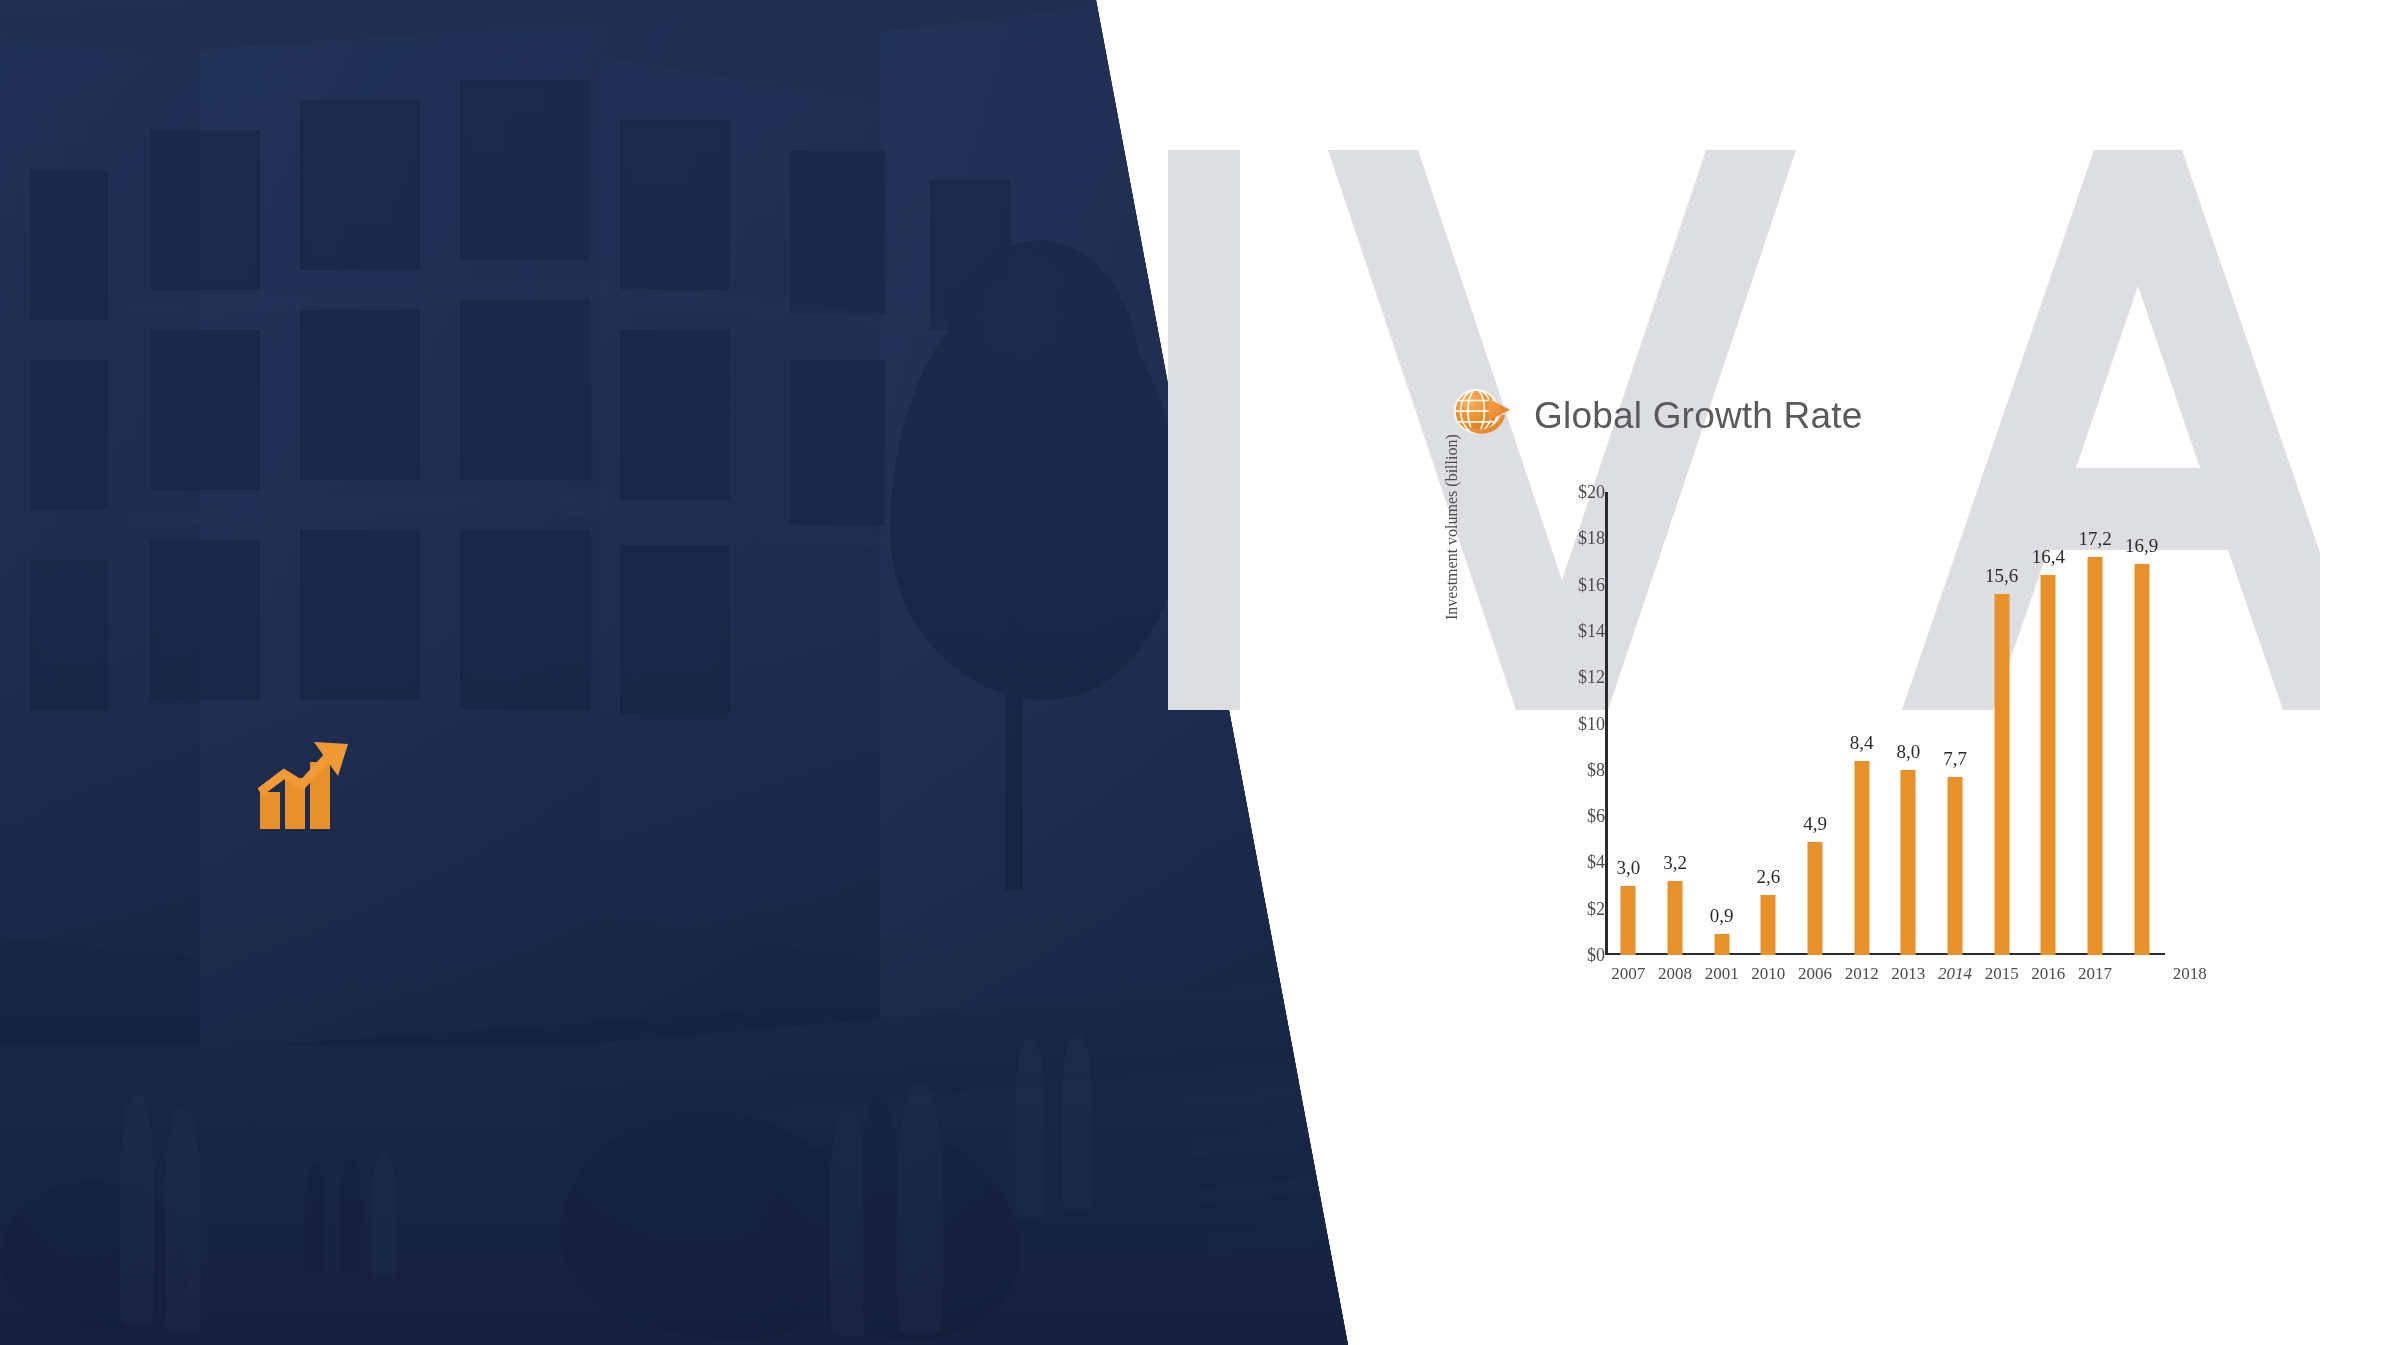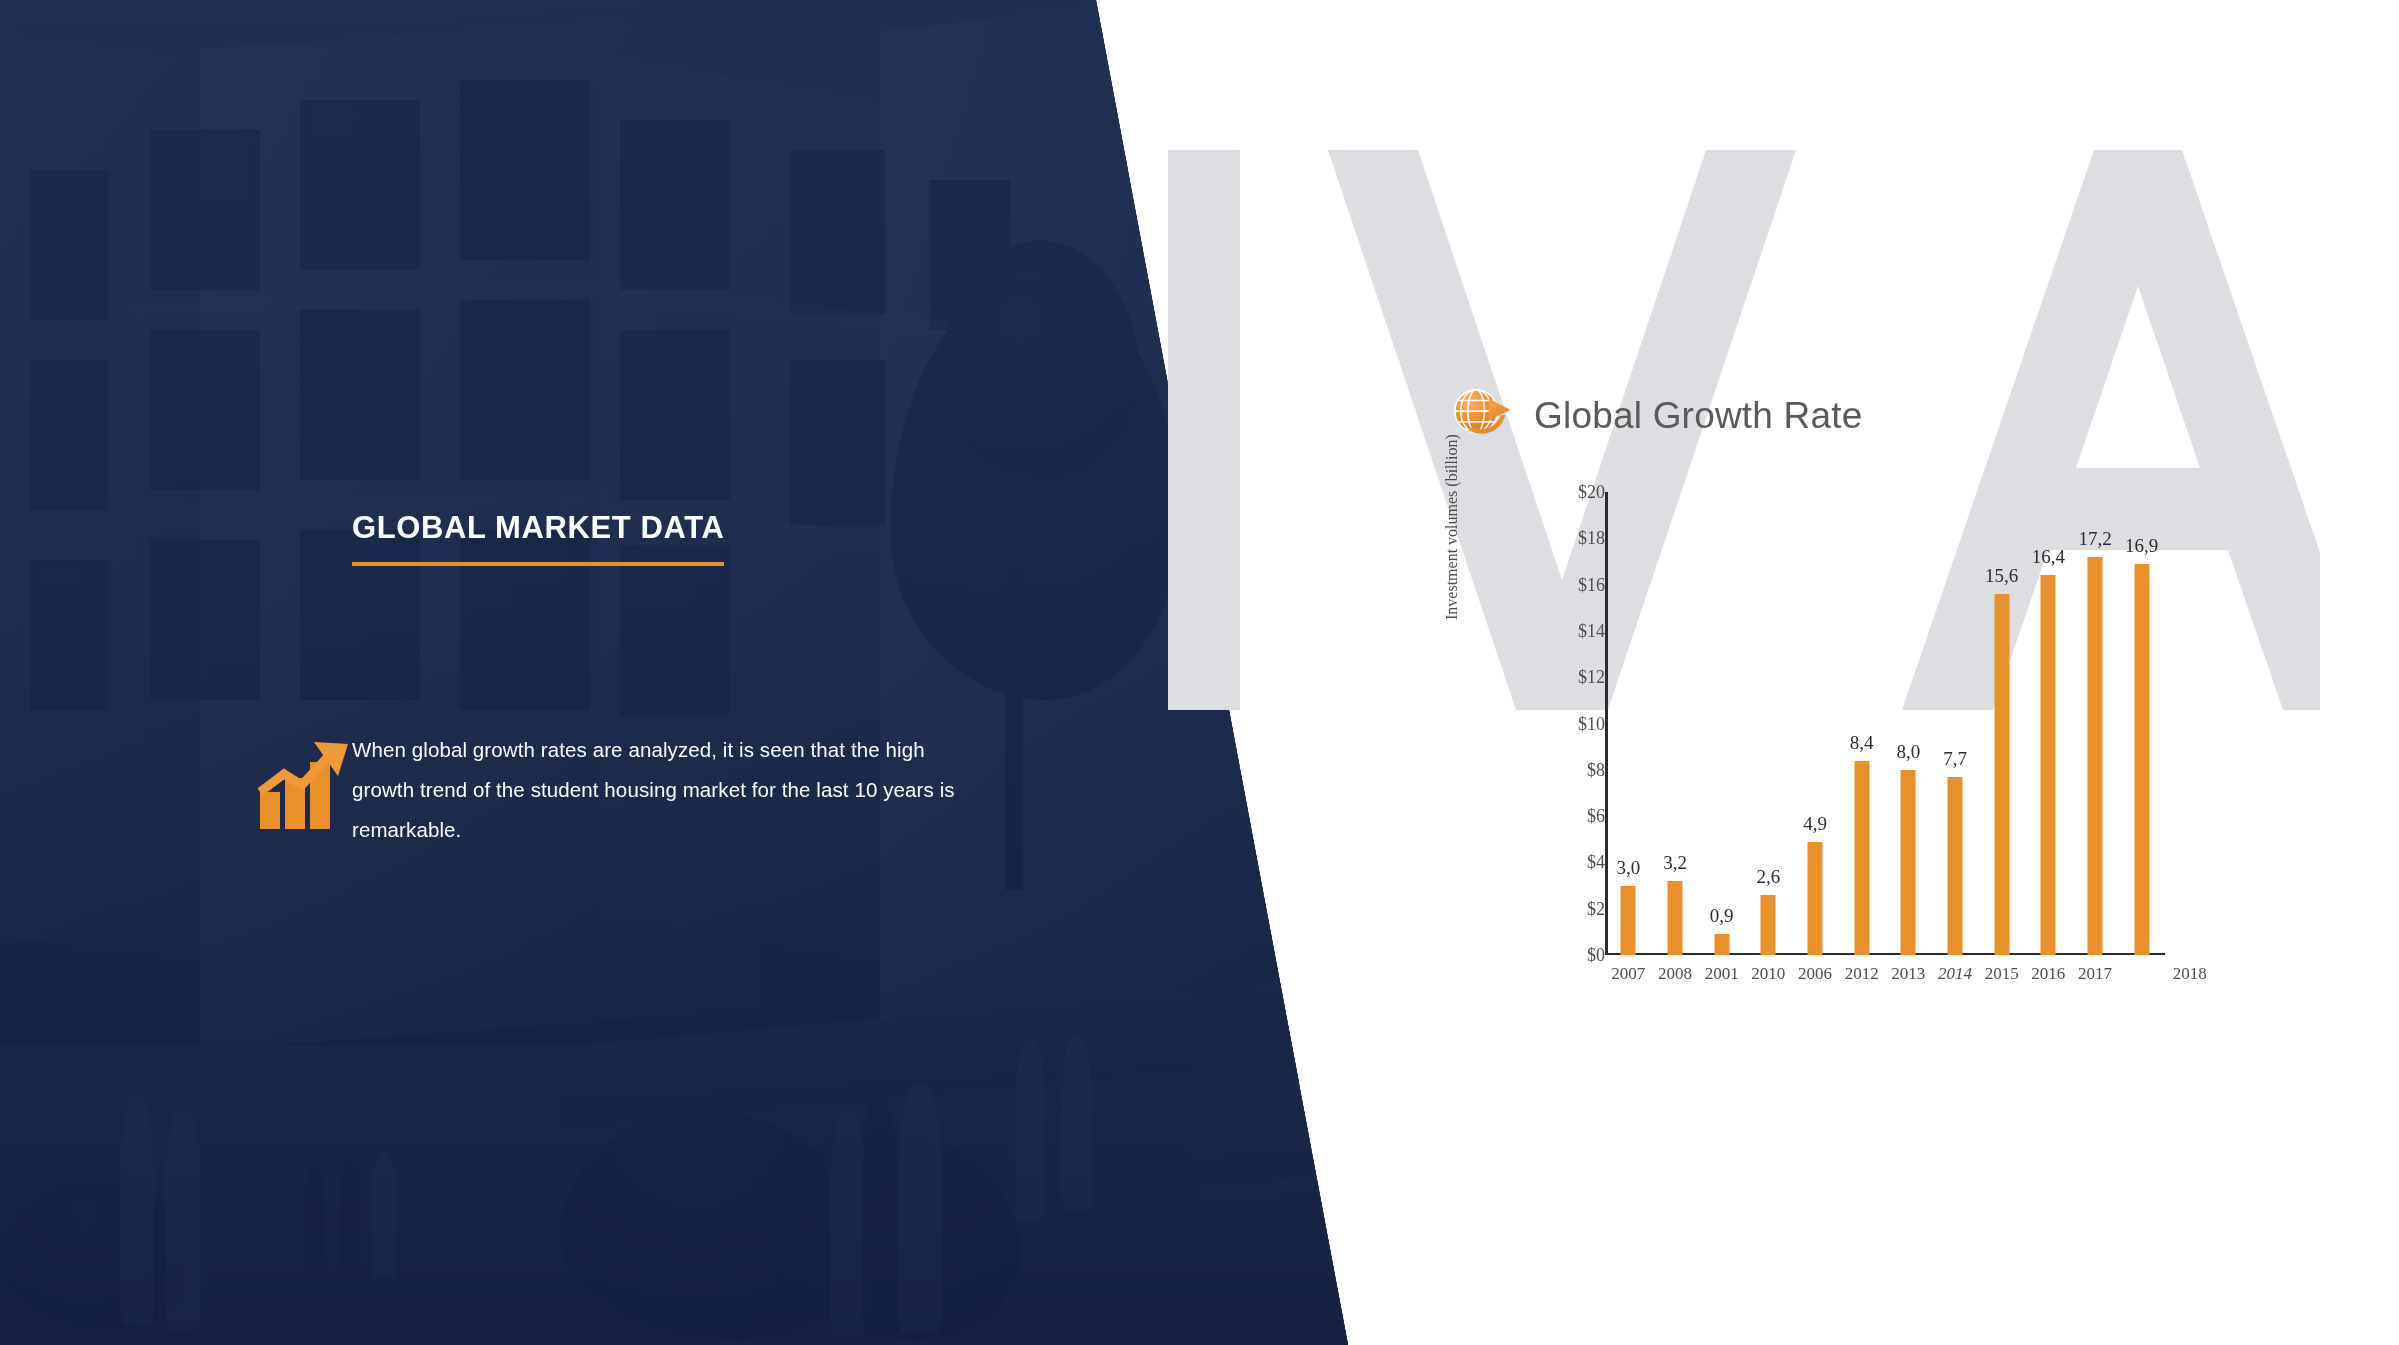--- a/index.html
+++ b/index.html
@@ -160,40 +160,33 @@
       <div class="person" style="left:898px;  top:1085px; width:44px; height:248px;"></div>
       <div class="person" style="left:1015px; top:1040px; width:30px; height:180px;"></div>
       <div class="person" style="left:1062px; top:1035px; width:30px; height:175px;"></div>
     </div>
     <div id="navy-overlay"></div>
     <div id="navy-overlay2"></div>
   </div>
 
   <div id="left-content">
 
-    <div id="heading-block">
-      <div id="page-title">GLOBAL MARKET DATA</div>
-      <div id="title-rule"></div>
-    </div>
 
     <div id="growth-icon">
       <svg viewBox="0 0 92 92" width="92" height="92" aria-hidden="true">
 
         <rect x="2" y="52" width="20" height="37" fill="#e8912a"></rect>
         <rect x="27" y="38" width="20" height="51" fill="#e8912a"></rect>
         <rect x="52" y="22" width="20" height="67" fill="#e8912a"></rect>
 
         <path d="M2 52 L26 34 L44 45 L76 10" stroke="#f09a35" stroke-width="9" fill="none" stroke-linejoin="miter" stroke-linecap="butt"></path>
         <path d="M56 2 L90 4 L80 36 Z" fill="#f09a35"></path>
       </svg>
     </div>
 
-    <div id="body-block">
-      <p id="body-text">When global growth rates are analyzed, it is seen that the high growth trend of the student housing market for the last 10 years is remarkable.</p>
-    </div>
   </div>
 
   <div id="right-panel">
 
     <div id="watermark">
       <svg viewBox="0 0 1160 560" width="1160" height="560" aria-hidden="true">
         <g fill="#dcdee1">
 
           <rect x="8" y="0" width="72" height="560"></rect>
 

